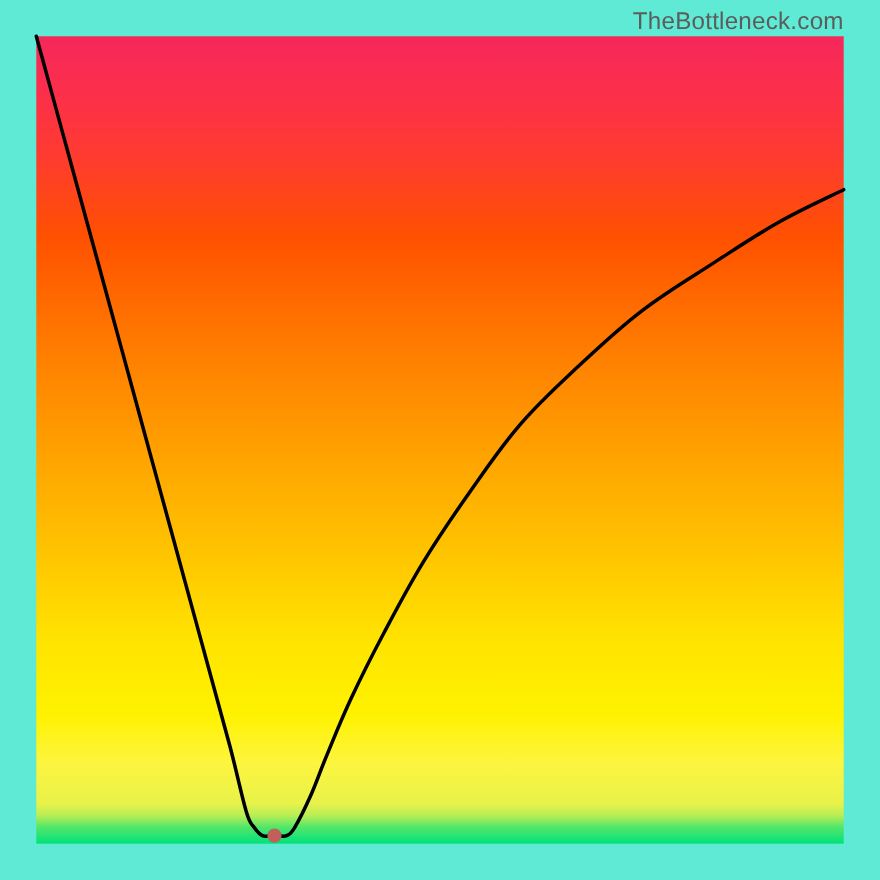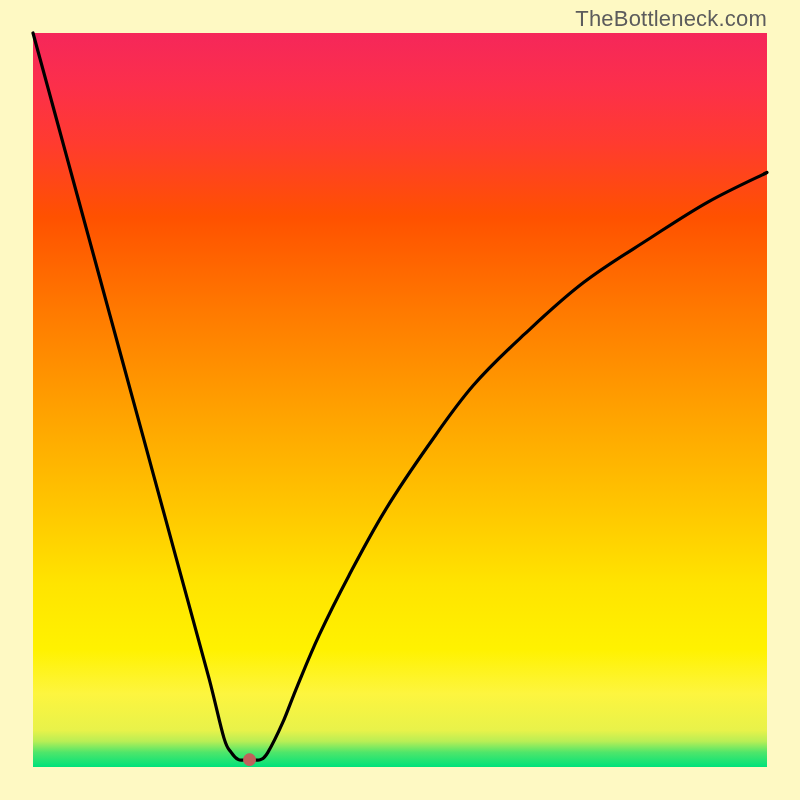--- a/index.html
+++ b/index.html
@@ -8,21 +8,21 @@
     width: 800px;
     height: 800px;
     overflow: hidden;
     background: #000;
     font-family: Arial, Helvetica, sans-serif;
   }
   .frame {
     position: relative;
     width: 800px;
     height: 800px;
-    background: #fef9c3;
+    background: #5eead4;
   }
   .plot {
     position: absolute;
     left: 33px;
     top: 33px;
     width: 734px;
     height: 734px;
     
     background: linear-gradient(
       to top,

